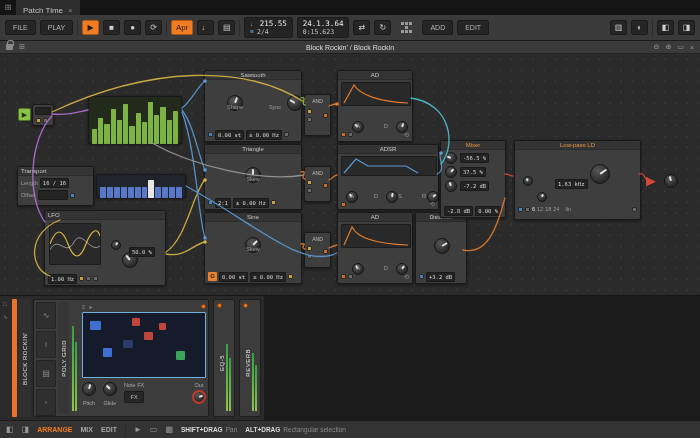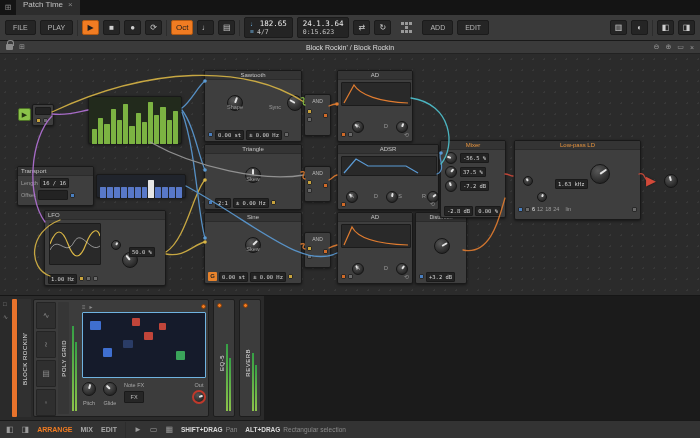--- a/index.html
+++ b/index.html
@@ -3,21 +3,21 @@
 <meta charset="utf-8">
 <style>
   *{margin:0;padding:0;box-sizing:border-box}
   html,body{background:#181818}
   #app{position:relative;width:700px;height:438px;background:#2e2e2e;font-family:"Liberation Sans",sans-serif;color:#ccc;overflow:hidden;user-select:none}
   .abs{position:absolute}
 
   
   #tabbar{position:absolute;left:0;top:0;width:700px;height:15px;background:#141414;display:flex;align-items:stretch}
   .tab-appicon{width:16px;display:flex;align-items:center;justify-content:center;color:#8a8a8a;font-size:8px}
-  #tab{background:#2d2d2d;display:flex;align-items:flex-start;gap:5px;padding:0 7px;font-size:8px;color:#c0c0c0}
+  #tab{background:#2d2d2d;display:flex;align-items:flex-end;gap:5px;padding:0 7px;font-size:8px;color:#c0c0c0}
   #tab .close{color:#848484;font-size:8px}
 
   
   #toolbar{position:absolute;left:0;top:15px;width:700px;height:26px;background:#3a3a3a;border-bottom:1px solid #191919;display:flex;align-items:center;padding:0 5px;gap:4px}
   .tbtn{background:#252525;border:1px solid #1b1b1b;border-radius:2px;height:15px;color:#b8b8b8;font-size:7px;display:flex;align-items:center;justify-content:center;padding:0 7px;flex:none}
   .ibtn{background:#252525;border:1px solid #1b1b1b;border-radius:2px;width:17px;height:15px;color:#cecece;font-size:8px;display:flex;align-items:center;justify-content:center;flex:none}
   .ibtn.orange{background:#f17c22;color:#1e1e1e;border-color:#b15812}
   .tsep{width:1px;height:16px;background:#2c2c2c;flex:none}
   .tdisplay{background:#242424;border:1px solid #1b1b1b;border-radius:2px;height:21px;display:flex;flex-direction:column;justify-content:center;padding:1px 5px;gap:1px;flex:none}
   .trow{display:flex;align-items:center;gap:3px}
@@ -103,32 +103,32 @@
 
   <div id="toolbar">
     <div class="tbtn">FILE</div>
     <div class="tbtn">PLAY</div>
     <div class="tsep"></div>
     <div class="ibtn orange">▶</div>
     <div class="ibtn">■</div>
     <div class="ibtn">●</div>
     <div class="ibtn">⟳</div>
     <div class="tsep"></div>
-    <div class="ibtn orange" style="width:22px">Oct</div>
+    <div class="ibtn orange" style="width:22px">Apr</div>
     <div class="ibtn">♩</div>
     <div class="ibtn">▤</div>
     <div class="tsep"></div>
     <div class="tdisplay">
       <div class="trow">
           <span class="bluei">♩</span>
-          <span class="num">182.65</span>
+          <span class="num">215.55</span>
         </div>
       <div class="trow">
           <span class="bluei">≡</span>
-          <span class="num dim">4/7</span>
+          <span class="num dim">2/4</span>
         </div>
     </div>
     <div class="tdisplay">
       <div class="trow">
           <span class="num">24.1.3.64</span>
         </div>
       <div class="trow">
           <span class="num dim">0:15.623</span>
         </div>
     </div>

